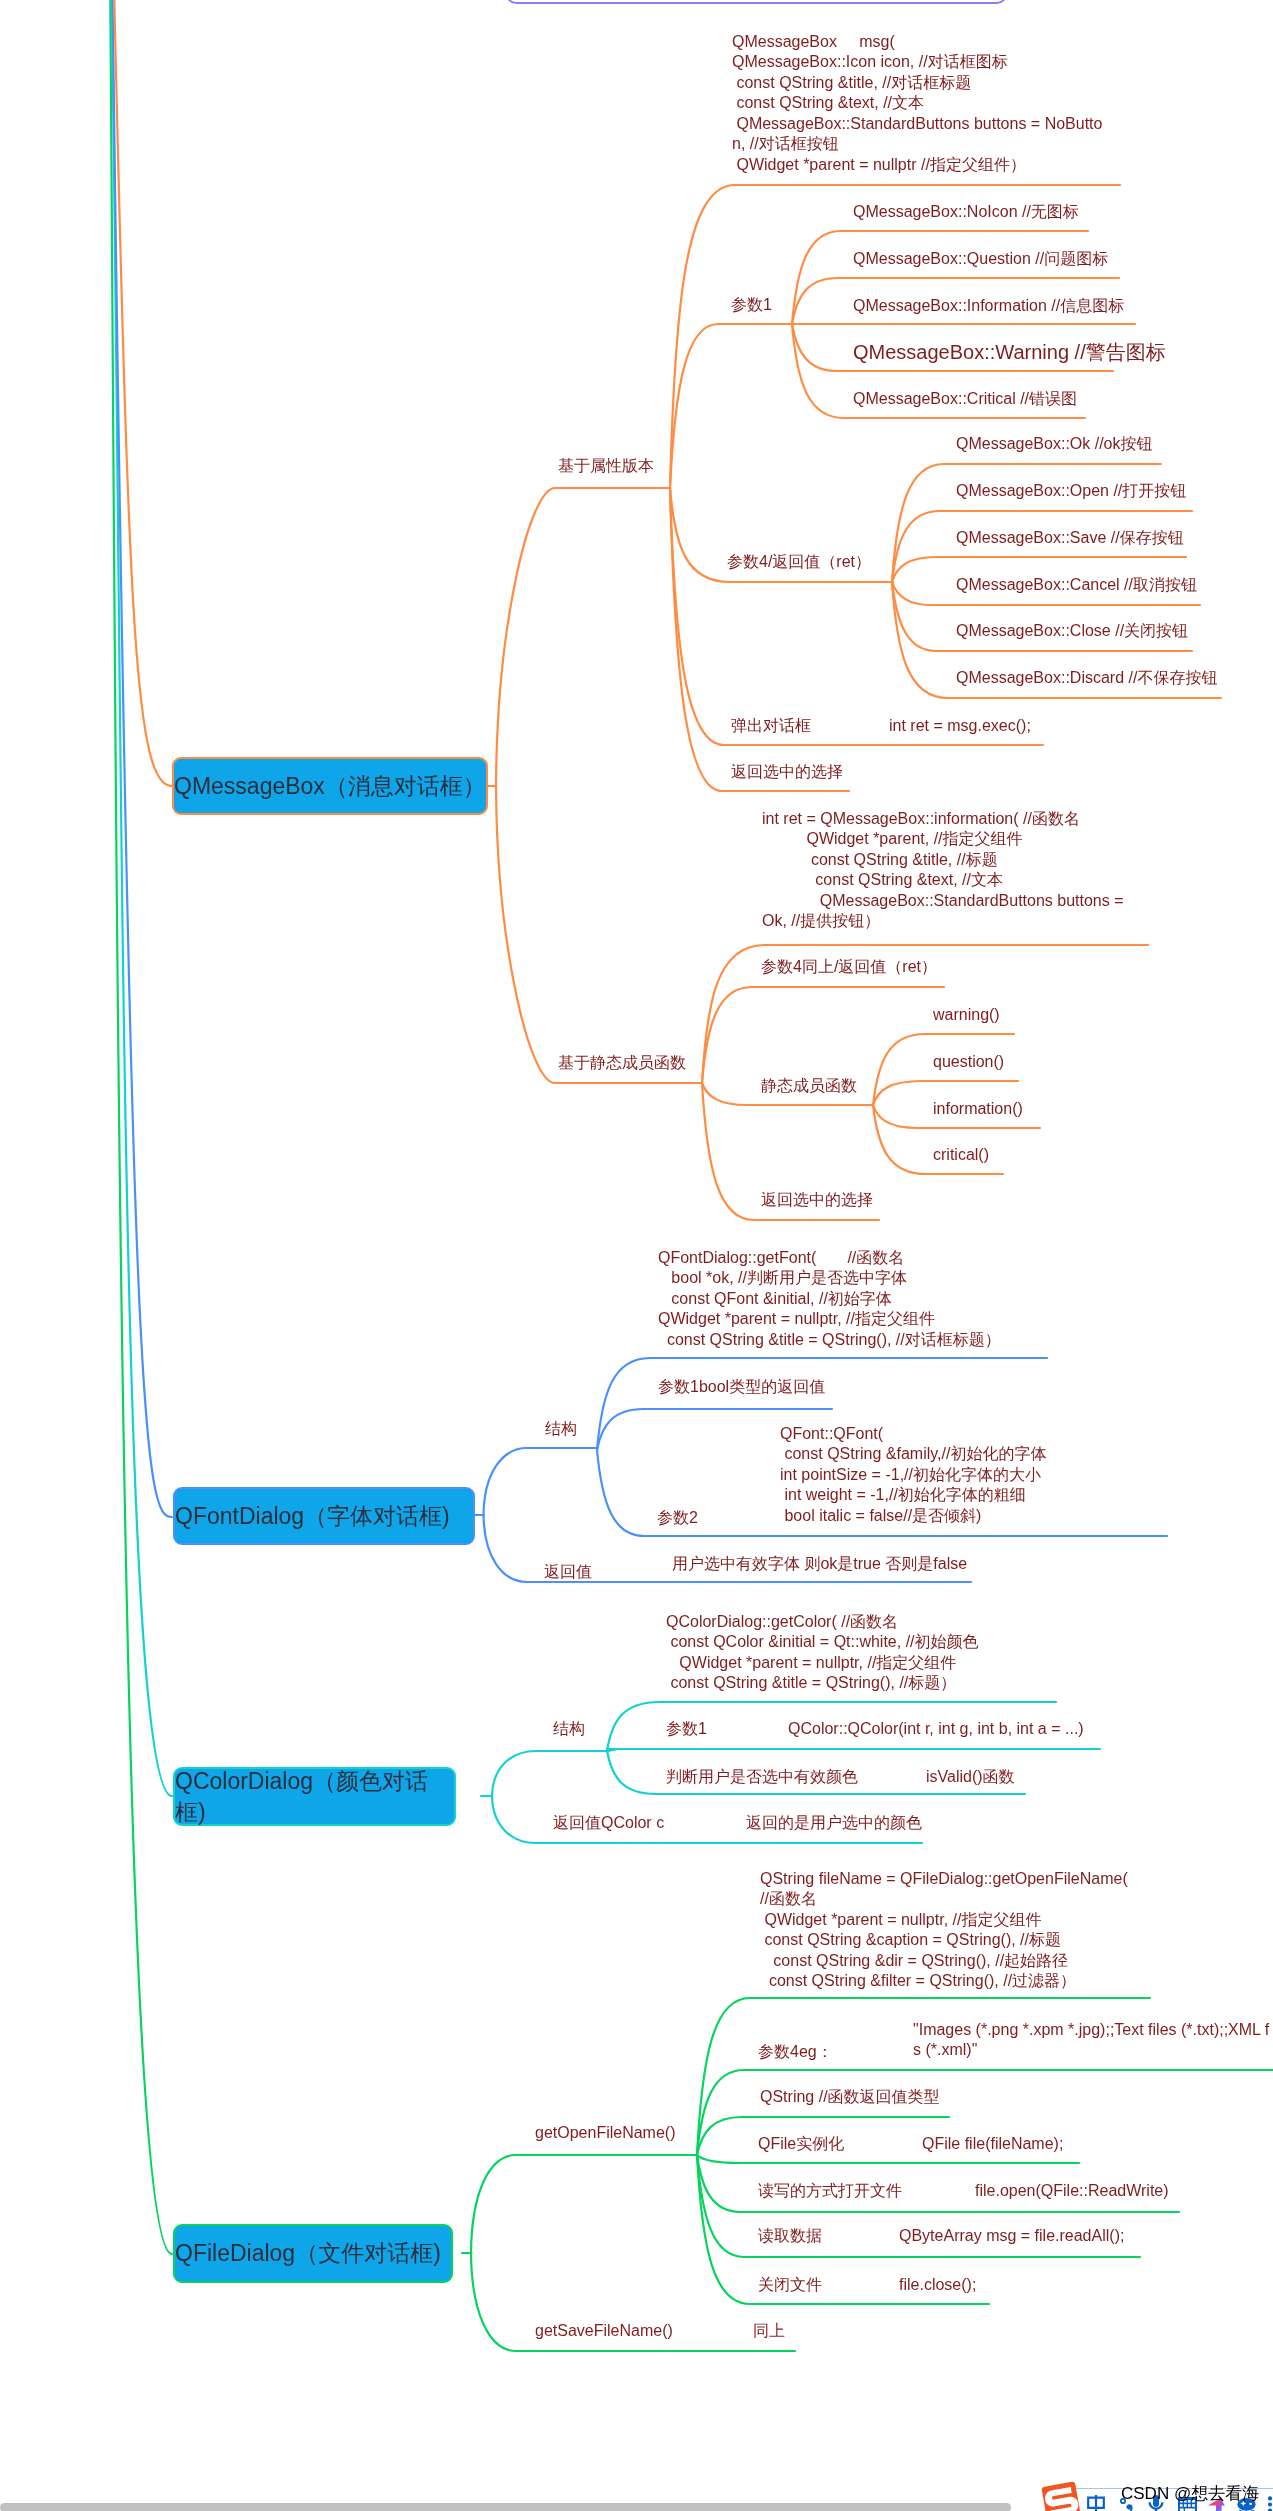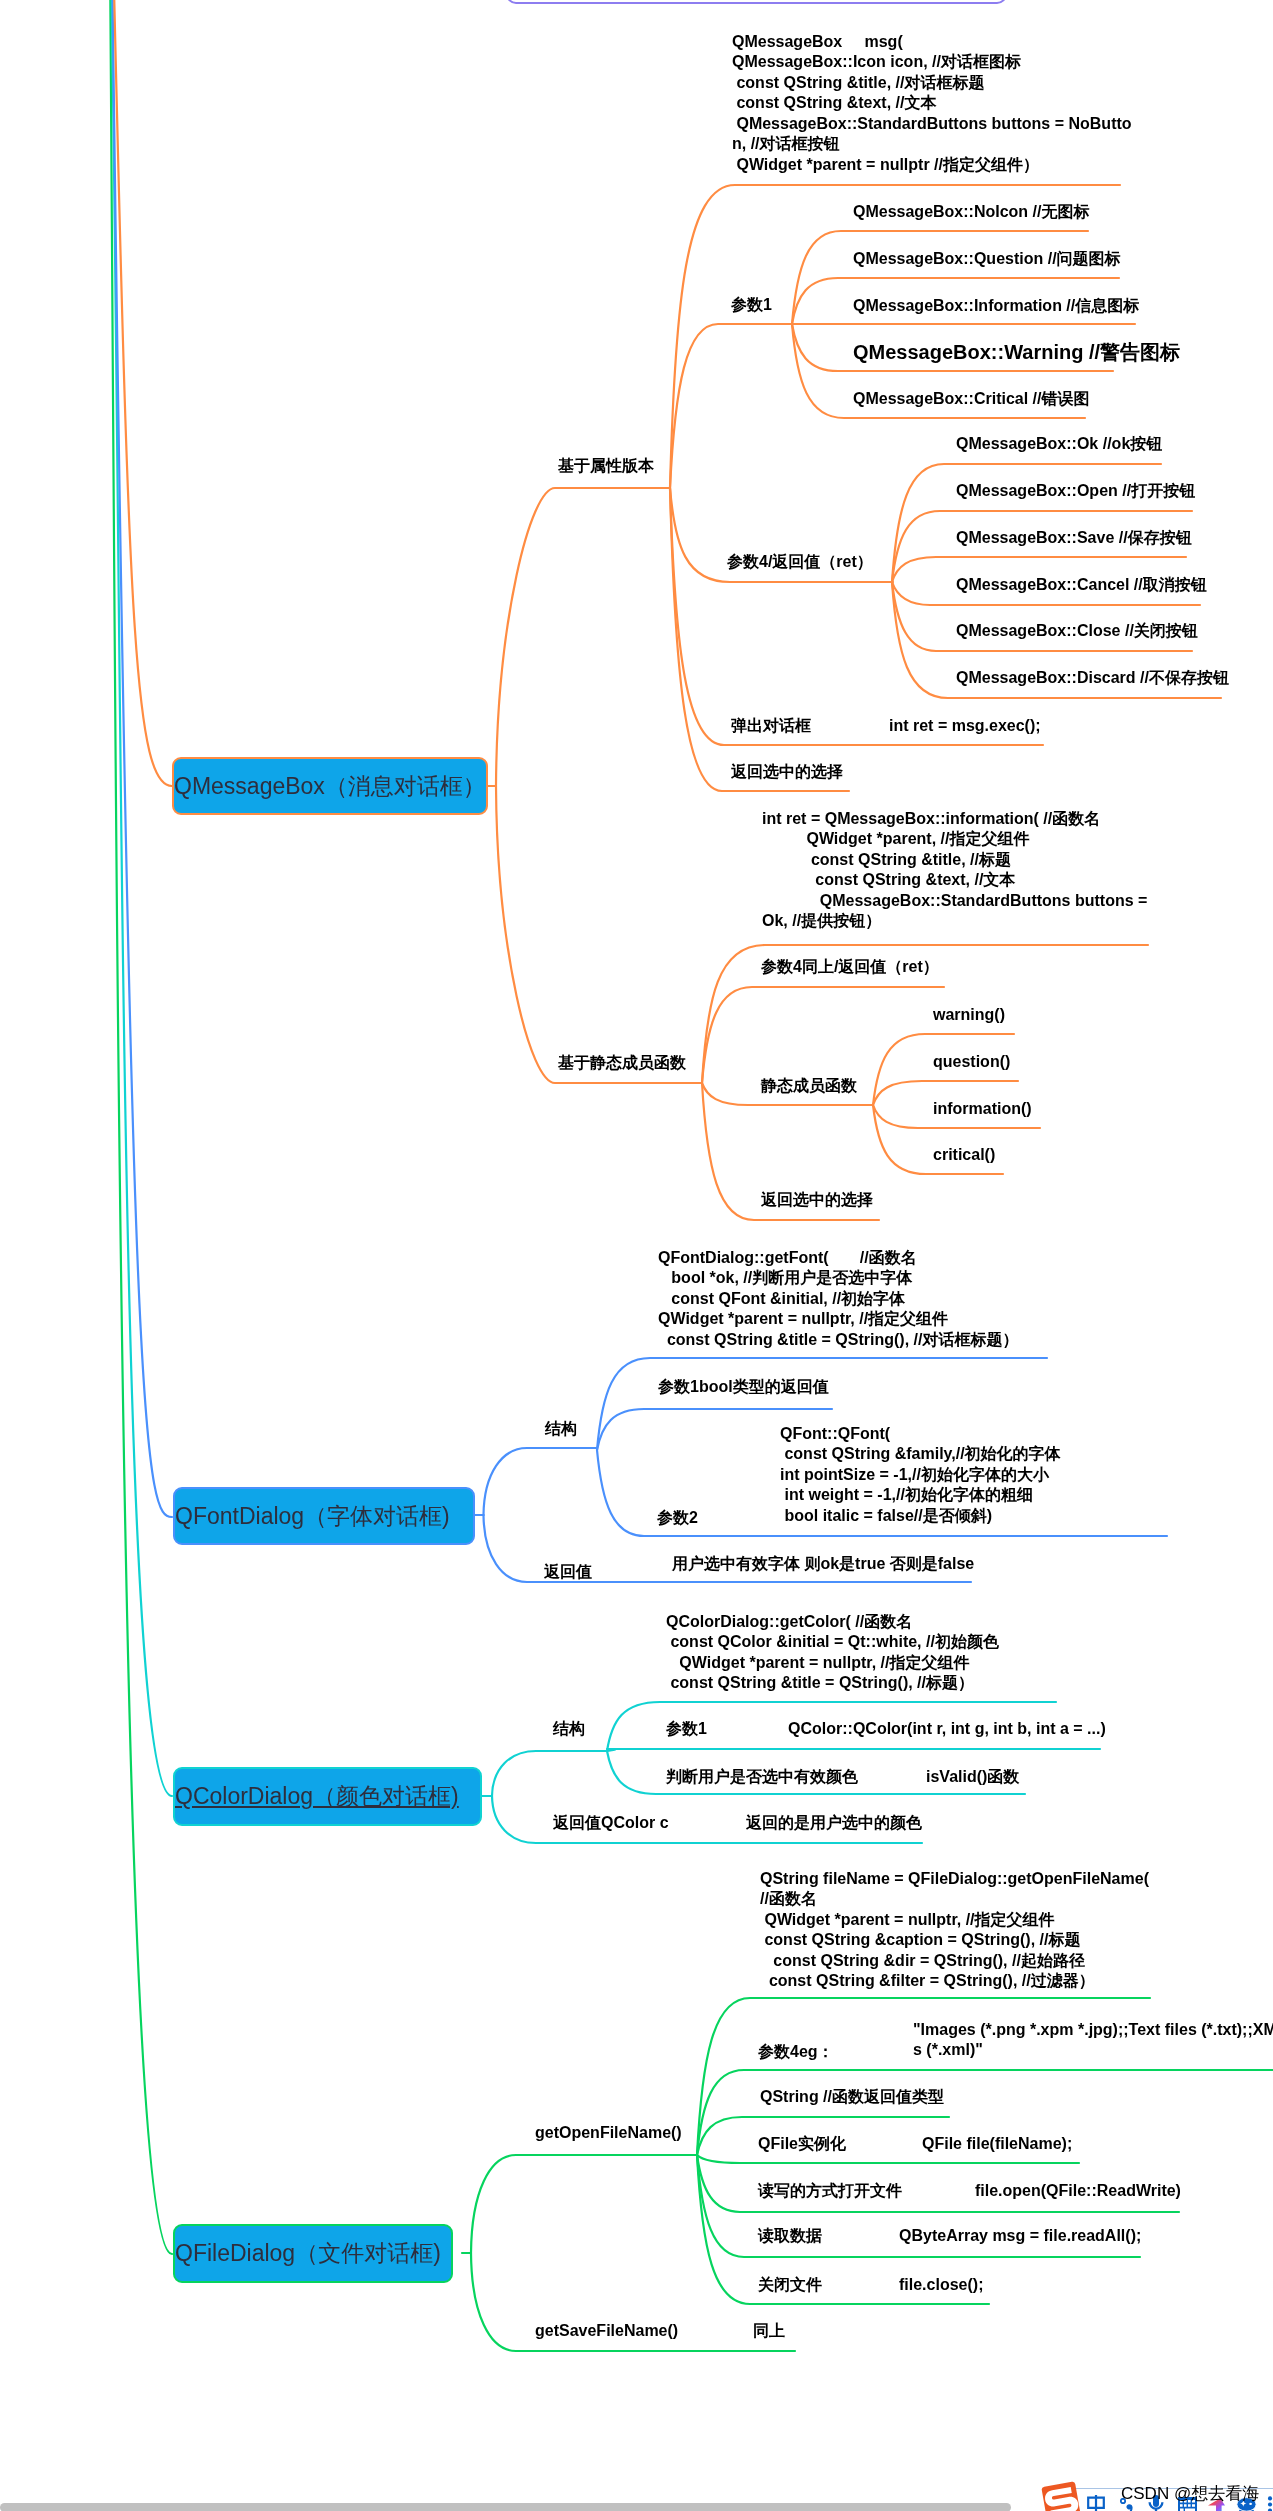--- a/index.html
+++ b/index.html
@@ -1,22 +1,22 @@
 <!DOCTYPE html>
 <html><head>
 <meta charset="utf-8">
 <style>
 html,body{margin:0;padding:0;background:#fff;}
 body{width:1273px;height:2511px;overflow:hidden;
   font-family:"Liberation Sans","DejaVu Sans",sans-serif;}
 #stage{position:relative;width:1273px;height:2511px;background:#fff;
   overflow:hidden;}
 #links{position:absolute;left:0;top:0;}
-.node{position:absolute;color:#000000;font-size:16px;line-height:20.5px;
-  white-space:pre;font-weight:bold;}
+.node{position:absolute;color:#7f1d1d;font-size:16px;line-height:20.5px;
+  white-space:pre;}
 .topic{position:absolute;box-sizing:border-box;border-width:2.6px;
   border-style:solid;border-radius:9px;background:#0ea5e9;color:#2e2e3d;
   font-size:23px;display:flex;align-items:center;justify-content:flex-start;}
 #watermark{position:absolute;color:#000000;font-size:17px;
   white-space:pre;}
 #scrollbar{position:absolute;background:#c0c0c0;border-radius:5px;}
 .root-topic{position:absolute;box-sizing:border-box;border-width:2.8px;
   border-style:solid;border-radius:10px;background:#fff;}
 #ime{position:absolute;background:#fff;}
 #imerule{position:absolute;height:1px;background:#a9c4e6;}
@@ -82,21 +82,21 @@
       <path d="M 471.0 2253.0 C 471.5 2192.2, 489.5 2155.0, 516.0 2155.0 L 697.0 2155.0" fill="none" stroke="#06d45e" stroke-width="2.2" stroke-linecap="round" stroke-linejoin="round"></path>
       <path d="M 471.0 2253.0 C 471.5 2313.8, 489.5 2351.0, 516.0 2351.0 L 795.0 2351.0" fill="none" stroke="#06d45e" stroke-width="2.2" stroke-linecap="round" stroke-linejoin="round"></path>
     </svg>
     <div class="root-topic" style="left: 506px; top: -40.3px; width: 501px; height: 44px; border-color: rgb(141, 125, 240);"></div>
     <div class="topic" style="left: 172px; top: 757px; width: 316px; height: 58px; border-color: rgb(255, 140, 66);">
       <span>QMessageBox（消息对话框）</span>
     </div>
     <div class="topic" style="left: 173px; top: 1487px; width: 302px; height: 58px; border-color: rgb(74, 144, 252);">
       <span>QFontDialog（字体对话框)</span>
     </div>
-    <div class="topic" style="left: 173px; top: 1767px; width: 309px; height: 59px; border-color: rgb(16, 210, 210); text-decoration: underline;">
+    <div class="topic" style="left: 173px; top: 1767px; width: 283px; height: 59px; border-color: rgb(16, 210, 210);">
       <span>QColorDialog（颜色对话框)</span>
     </div>
     <div class="topic" style="left: 173px; top: 2224px; width: 280px; height: 59px; border-color: rgb(6, 212, 94);">
       <span>QFileDialog（文件对话框)</span>
     </div>
     <div class="node" style="left: 732px; font-size: 16px; line-height: 20.5px; top: 31.75px;">QMessageBox     msg(
 QMessageBox::Icon icon, //对话框图标
  const QString &amp;title, //对话框标题
  const QString &amp;text, //文本
  QMessageBox::StandardButtons buttons = NoButto

